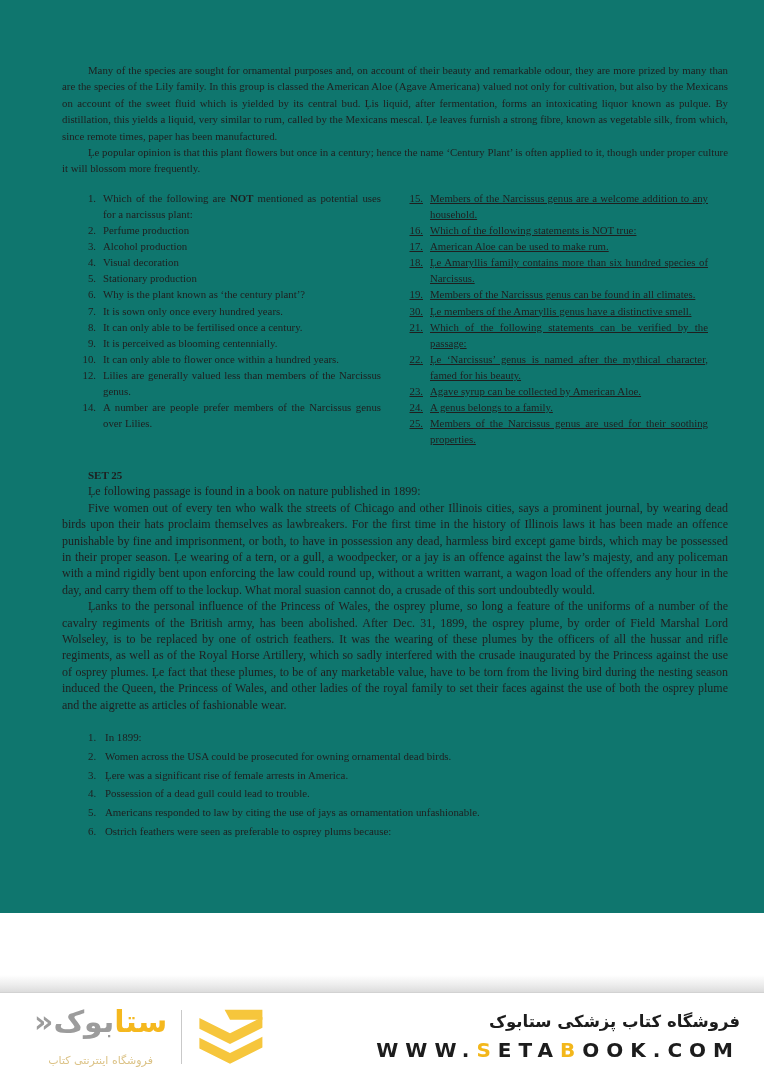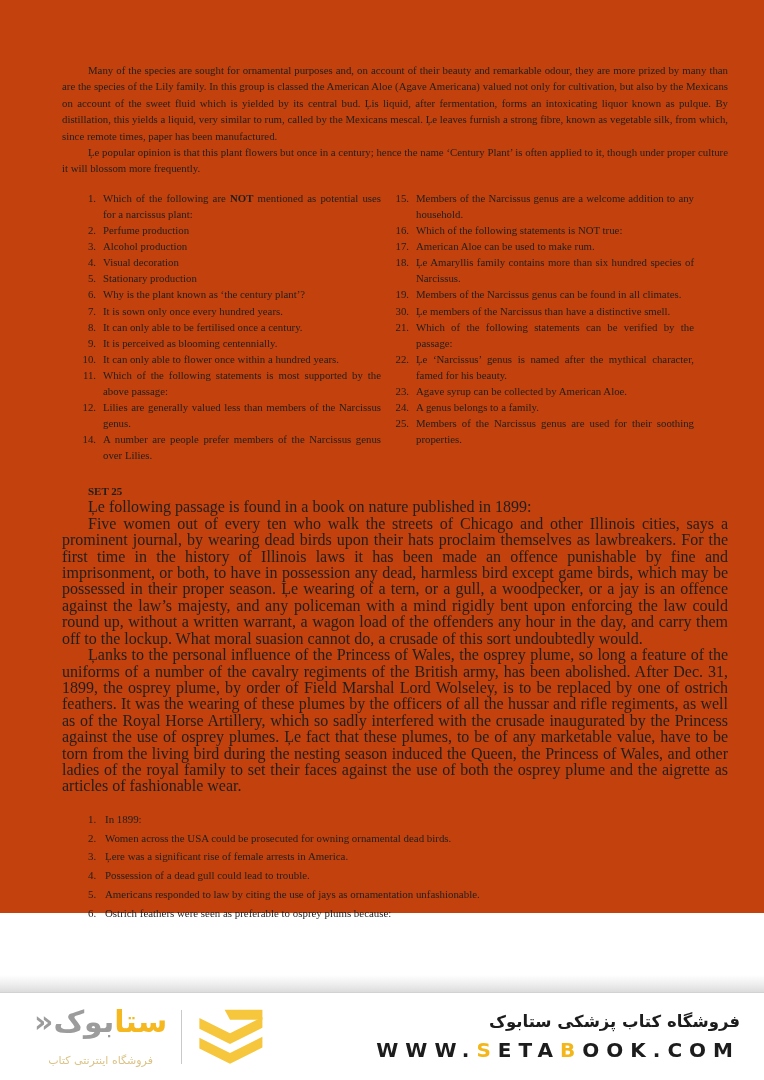--- a/index.html
+++ b/index.html
@@ -1,36 +1,36 @@
 <!DOCTYPE html>
 <html><head>
 <meta charset="utf-8">
 <style>
   * { margin:0; padding:0; box-sizing:border-box; }
   html,body { width:764px; height:1080px; background:#ffffff; overflow:hidden; }
   body { font-family:"Liberation Serif","DejaVu Serif",serif; color:#1f1f1f; position:relative; }
 
-  .page { position:absolute; top:0; left:0; width:764px; height:913px; background:#c2410c; padding:62px 36px 0 62px; }
+  .page { position:absolute; top:0; left:0; width:764px; height:913px; background:#0f766e; padding:62px 36px 0 62px; }
   .page-shadow { position:absolute; left:0; top:975px; width:764px; height:18px;
                  background:linear-gradient(to bottom,#ffffff 0%,#ececec 60%,#dcdcdc 100%);
                  border-bottom:1px solid #d2d2d2; }
 
   .para { font-size:10.8px; line-height:16.4px; text-align:justify; text-indent:26px; }
 
   .columns { display:flex; margin-top:13px; padding-left:14px; }
   .col { width:305px; }
-  .col + .col { margin-left:8px; }
+  .col + .col { margin-left:22px;text-decoration:underline; }
   .q-row { display:flex; font-size:10.8px; line-height:16.1px; }
   .q-num { width:20px; text-align:right; margin-right:7px; flex:none; }
   .q-text { flex:1; text-align:justify; }
   .q-text b { font-weight:bold; }
 
   .set-section { margin-top:20px; }
   .set-heading { font-size:11px; font-weight:bold; padding-left:26px; line-height:16px; }
-  .set-body p { font-size:16px; line-height:16.4px; text-align:justify; text-indent:26px; }
+  .set-body p { font-size:12px; line-height:16.4px; text-align:justify; text-indent:26px; }
 
   .bottom-list { margin-top:15px; padding-left:26px; }
   .bottom-list .q-row { line-height:18.8px; font-size:10.9px; }
   .bottom-list .q-num { width:11px; text-align:left; margin-right:6px; }
   .bottom-list .q-text { text-align:left; }
 
   .footer { position:absolute; left:0; top:993px; width:764px; height:87px; background:#fff;
             display:flex; align-items:center; padding:0 24px 0 34px;
             font-family:"DejaVu Sans","Liberation Sans",sans-serif; }
   .logo-block { display:flex; flex-direction:column; align-items:center; }
@@ -89,24 +89,20 @@
         </div>
         <div class="q-row">
           <span class="q-num">9.</span>
           <span class="q-text"><span>It is perceived as blooming centennially.</span></span>
         </div>
         <div class="q-row">
           <span class="q-num">10.</span>
           <span class="q-text"><span>It can only able to flower once within a hundred years.</span></span>
         </div>
         <div class="q-row">
-          <span class="q-num">11.</span>
-          <span class="q-text"><span>Which of the following statements is most supported by the above passage:</span></span>
-        </div>
-        <div class="q-row">
           <span class="q-num">12.</span>
           <span class="q-text"><span>Lilies are generally valued less than members of the Narcissus genus.</span></span>
         </div>
         <div class="q-row">
           <span class="q-num">14.</span>
           <span class="q-text"><span>A number are people prefer members of the Narcissus genus over Lilies.</span></span>
         </div>
       </div>
     <div class="col" id="col-right">
         <div class="q-row">
@@ -124,21 +120,21 @@
         <div class="q-row">
           <span class="q-num">18.</span>
           <span class="q-text"><span>Ļe Amaryllis family contains more than six hundred species of Narcissus.</span></span>
         </div>
         <div class="q-row">
           <span class="q-num">19.</span>
           <span class="q-text"><span>Members of the Narcissus genus can be found in all climates.</span></span>
         </div>
         <div class="q-row">
           <span class="q-num">30.</span>
-          <span class="q-text"><span>Ļe members of the Narcissus than have a distinctive smell.</span></span>
+          <span class="q-text"><span>Ļe members of the Amaryllis genus have a distinctive smell.</span></span>
         </div>
         <div class="q-row">
           <span class="q-num">21.</span>
           <span class="q-text"><span>Which of the following statements can be verified by the passage:</span></span>
         </div>
         <div class="q-row">
           <span class="q-num">22.</span>
           <span class="q-text"><span>Ļe ‘Narcissus’ genus is named after the mythical character, famed for his beauty.</span></span>
         </div>
         <div class="q-row">

